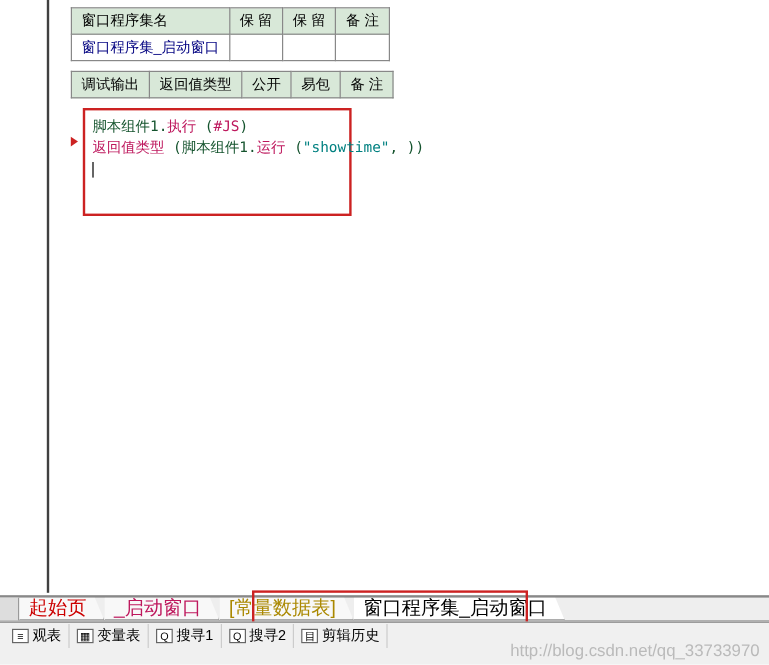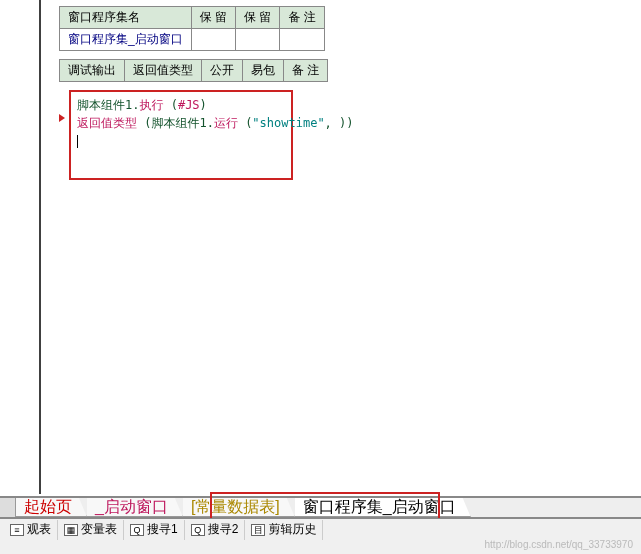--- a/index.html
+++ b/index.html
@@ -132,21 +132,21 @@
   text-align: center;
   line-height: 10px;
   background: #fff;
 }
 .watermark {
   position: absolute;
   right: 8px;
   bottom: 4px;
   color: rgba(150,150,150,0.6);
   font-family: Arial, sans-serif;
-  font-size: 10px;
+  font-size: 14px;
 }
 </style>
 </head>
 <body>
 
 <div class="main-area">
   <div class="tables-wrap">
     <table>
       <tbody>
           <tr>

